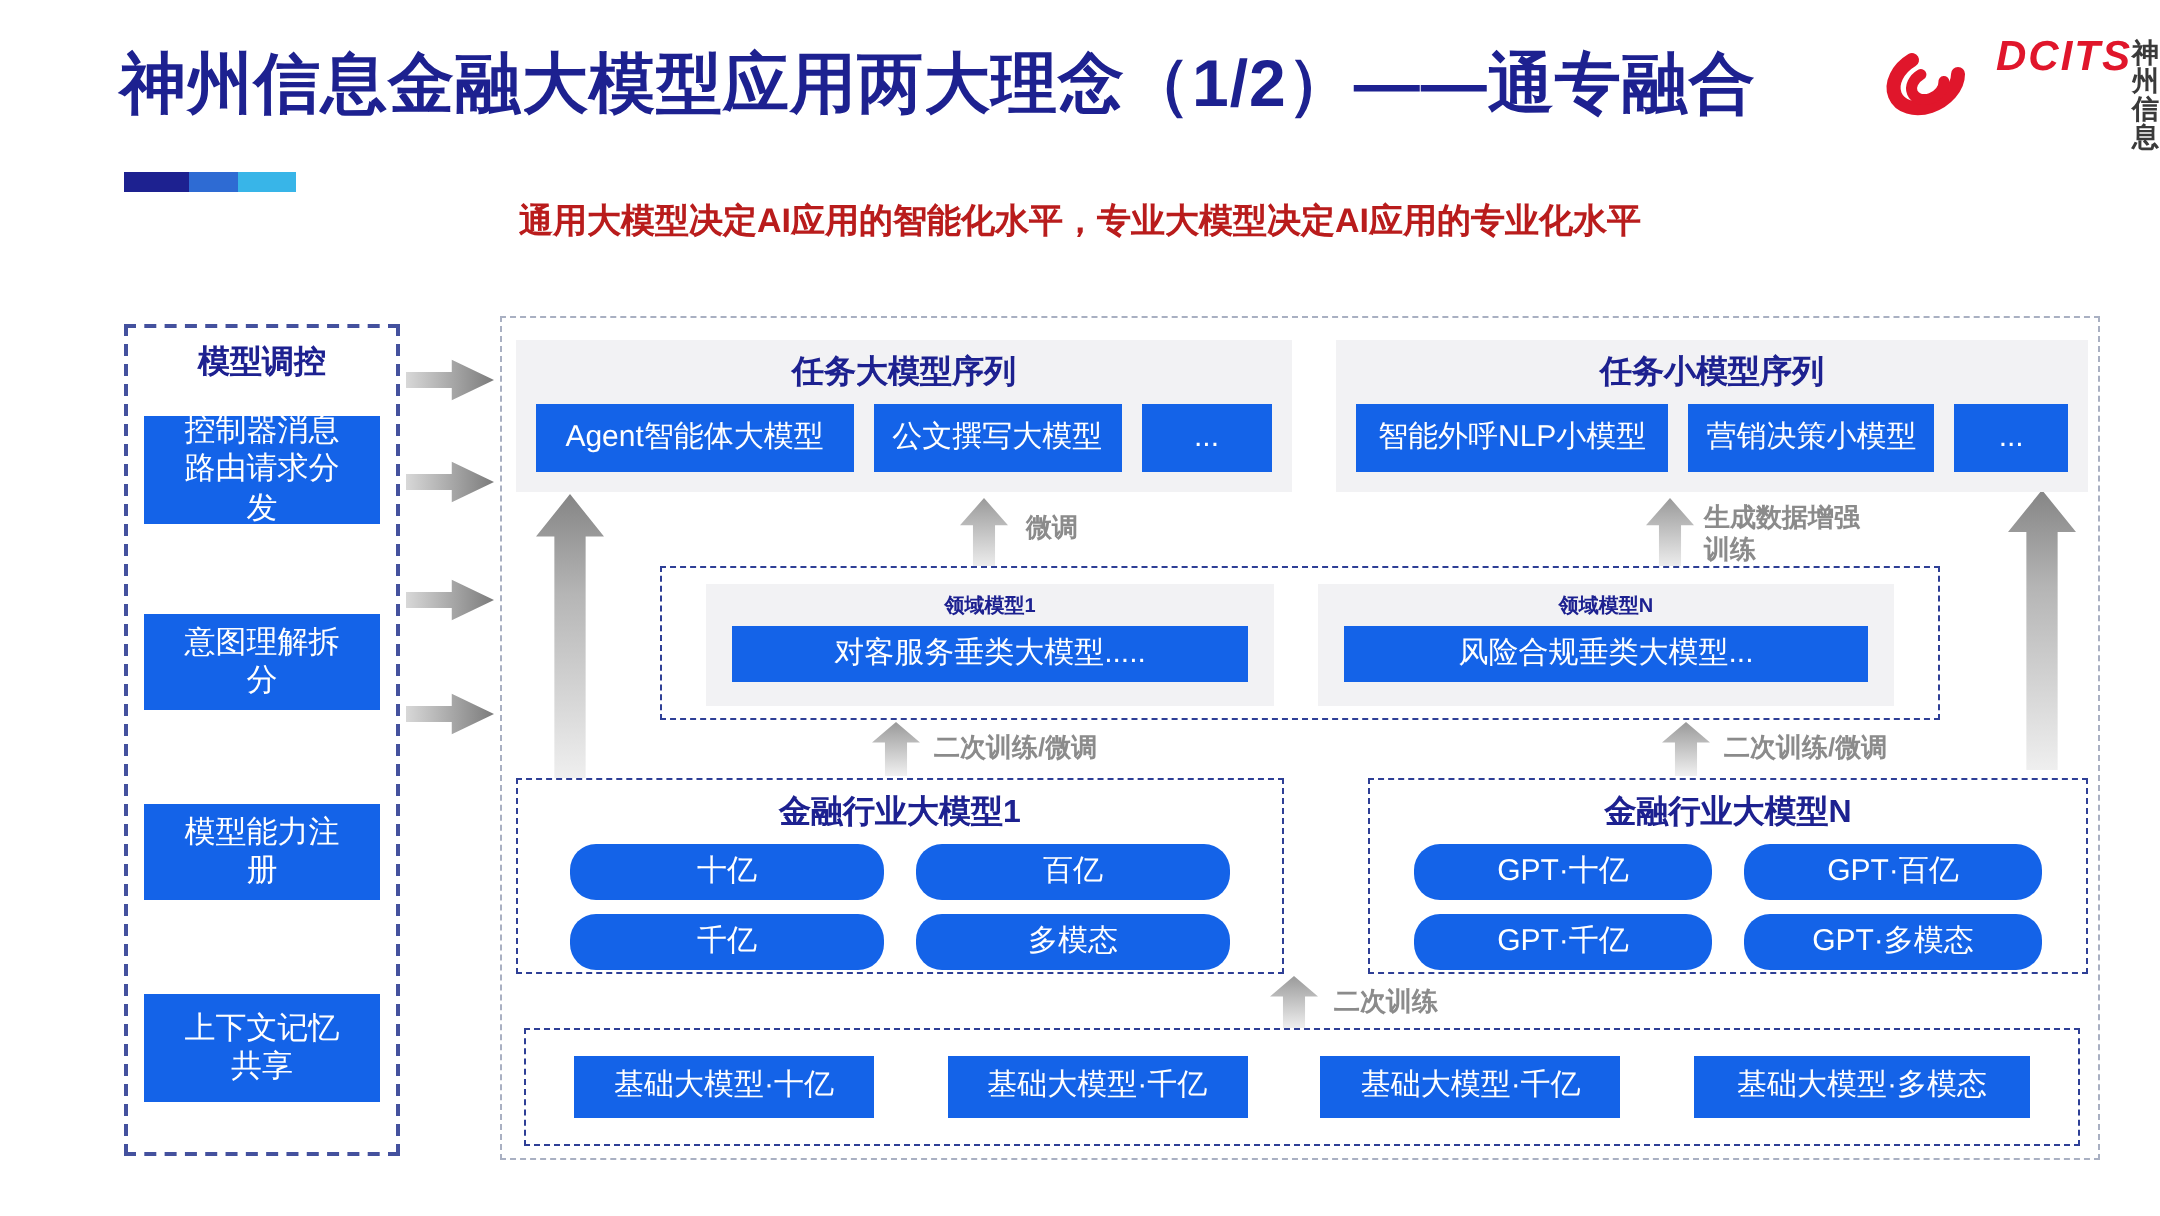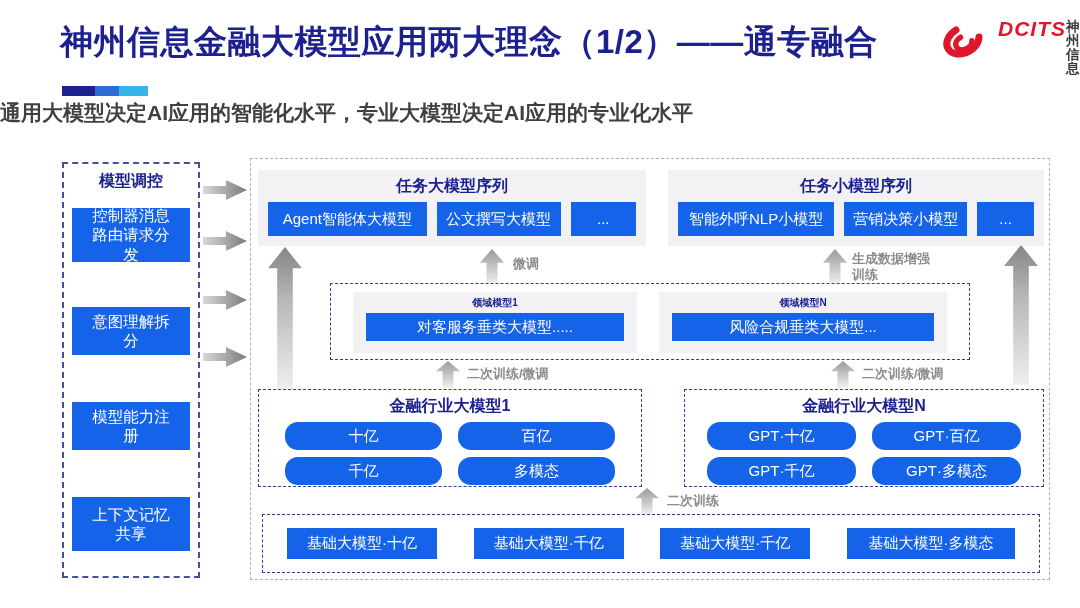--- a/index.html
+++ b/index.html
@@ -10,22 +10,22 @@
   
   .title{
     position:absolute;left:60px;top:20px;width:880px;
     font-size:33px;font-weight:800;color:#1d2190;letter-spacing:.5px;
   }
   .grad-bar{
     position:absolute;left:62px;top:86px;width:86px;height:10px;
     background:linear-gradient(to right,#1d2190 0 38%,#2e6bd3 38% 66%,#38b5e8 66% 100%);
   }
   .subtitle{
-    position:absolute;left:0;top:99px;width:1080px;text-align:left;
-    font-size:21px;font-weight:bold;color:#404040;
+    position:absolute;left:0;top:99px;width:1080px;text-align:center;
+    font-size:17px;font-weight:bold;color:#b91c1c;
   }
   .logo{position:absolute;left:936px;top:16px;width:140px;height:62px;display:flex;align-items:center;gap:6px;}
   .logo-text{display:flex;flex-direction:row;line-height:1.05;justify-content:center;}
   .logo-brand{color:#e0162b;font-size:21px;font-weight:800;font-style:italic;letter-spacing:1px;}
   .logo-brand-cn{color:#3a3a3a;font-size:13.5px;font-weight:bold;letter-spacing:3px;margin-top:2px;}
   
   .sidebar{
     position:absolute;left:62px;top:162px;width:138px;height:416px;
     border:2px dashed #44519e;background:#fff;box-sizing:border-box;
   }

